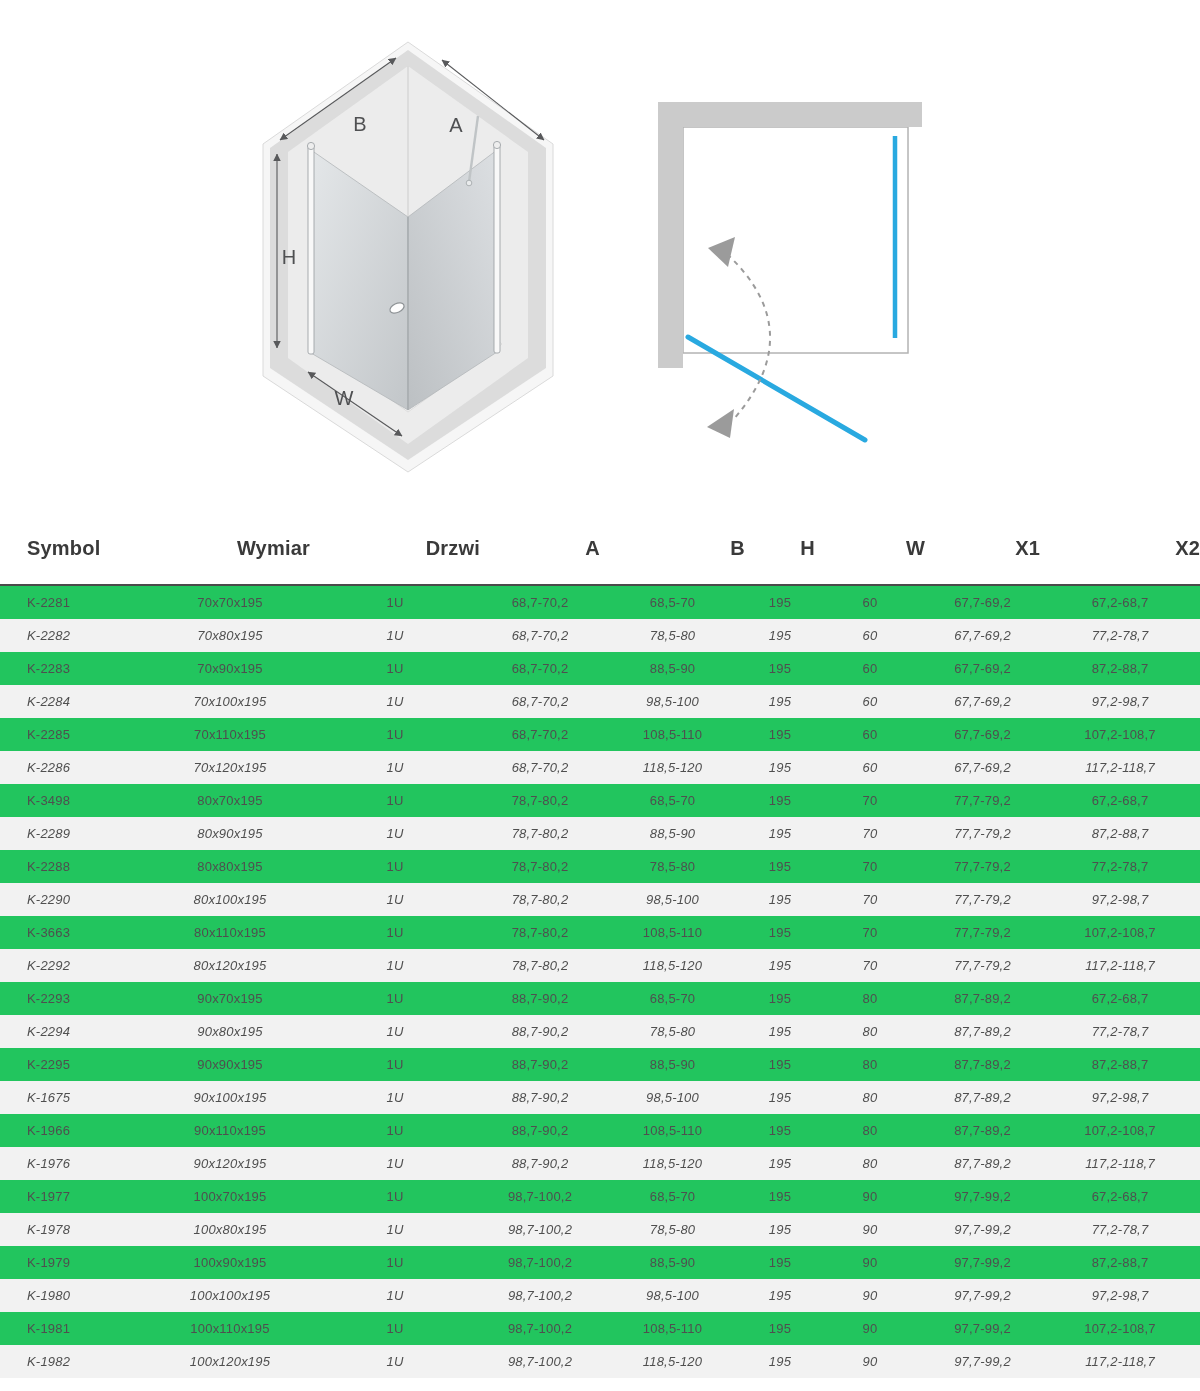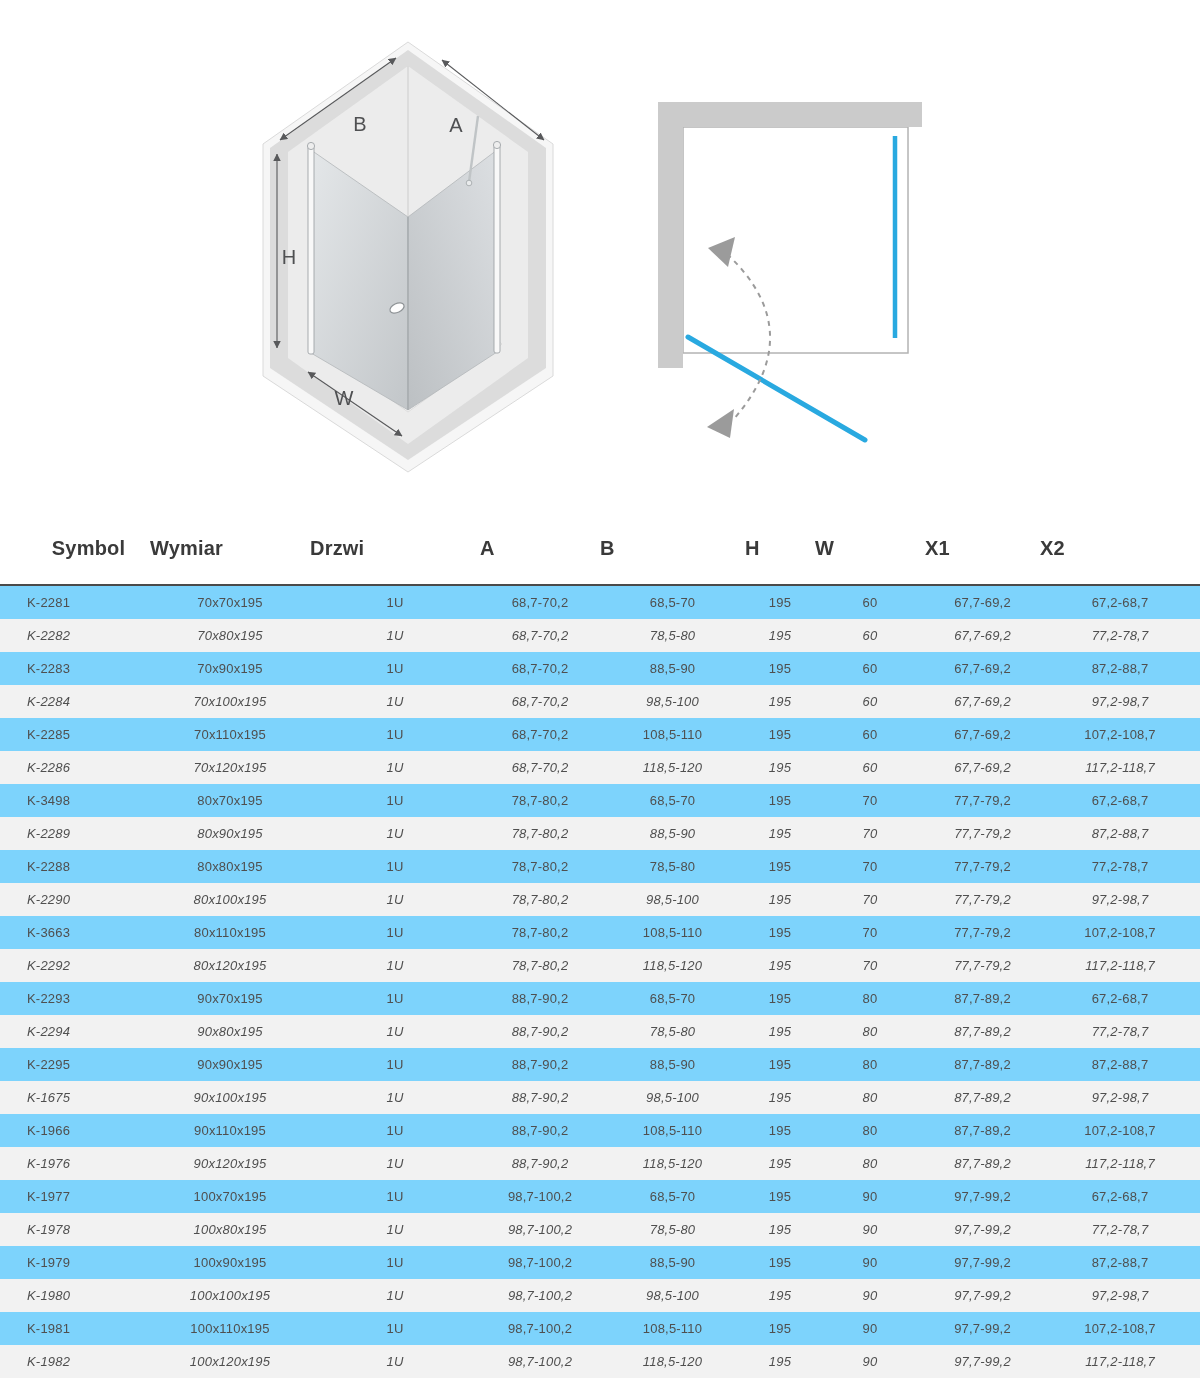--- a/index.html
+++ b/index.html
@@ -18,28 +18,28 @@
   
   .spec-table{width:1200px;}
   .thead{
     display:grid;
     grid-template-columns:150px 160px 170px 120px 145px 70px 110px 115px 160px;
     padding:24px 0 24px 0;
     border-bottom:2px solid var(--divider,#4a4a4a);
   }
   .th{
     font-size:20px;font-weight:700;color:var(--text-dark,#3a3a3a);
-    text-align:left;line-height:24px;letter-spacing:.2px;
-  }
-  .th.c0{text-align:center;padding-left:27px;}
+    text-align:right;line-height:24px;letter-spacing:.2px;
+  }
+  .th.c0{text-align:left;padding-left:27px;}
   .tbody{display:block;}
   .tr{
     display:grid;
     grid-template-columns:150px 160px 170px 120px 145px 70px 110px 115px 160px;
-    height:33px;align-items:center;background:#7dd3fc;
+    height:33px;align-items:center;background:#22c55e;
   }
   .tr.alt{background:var(--stripe,#f2f2f2);font-style:italic;}
   .td{
     font-size:13px;color:var(--text-body,#4f4f4f);
     text-align:center;white-space:nowrap;letter-spacing:.2px;
   }
   .td.c0{text-align:left;padding-left:27px;}
   
   .blue-line{stroke:var(--accent,#29a9e0);}
   .wall{fill:var(--wall,#cbcbcb);}

